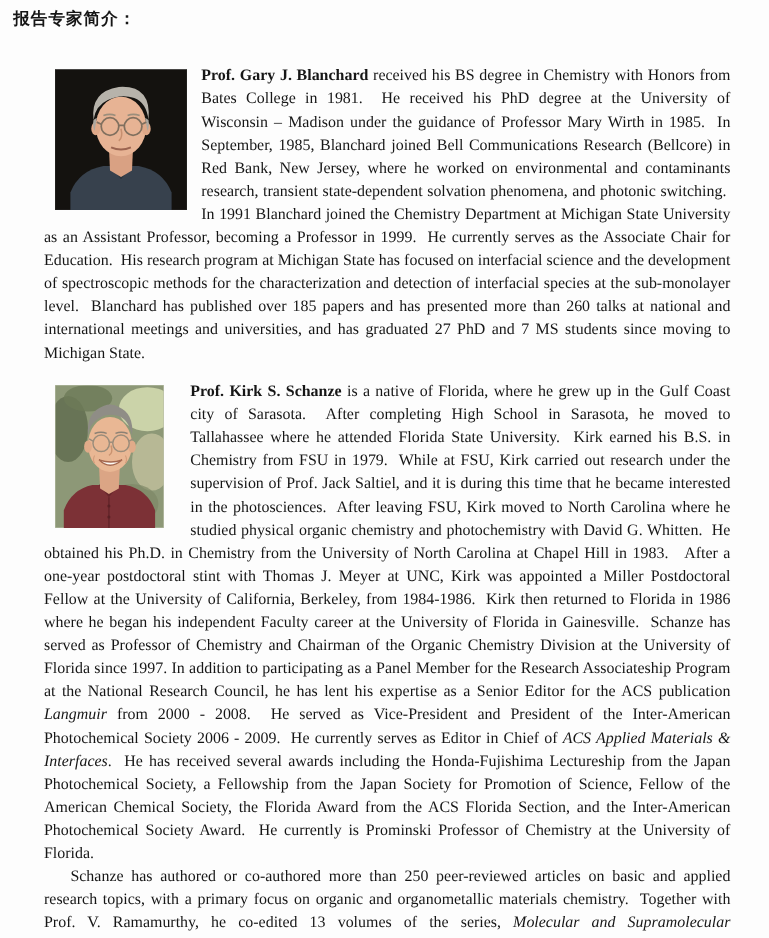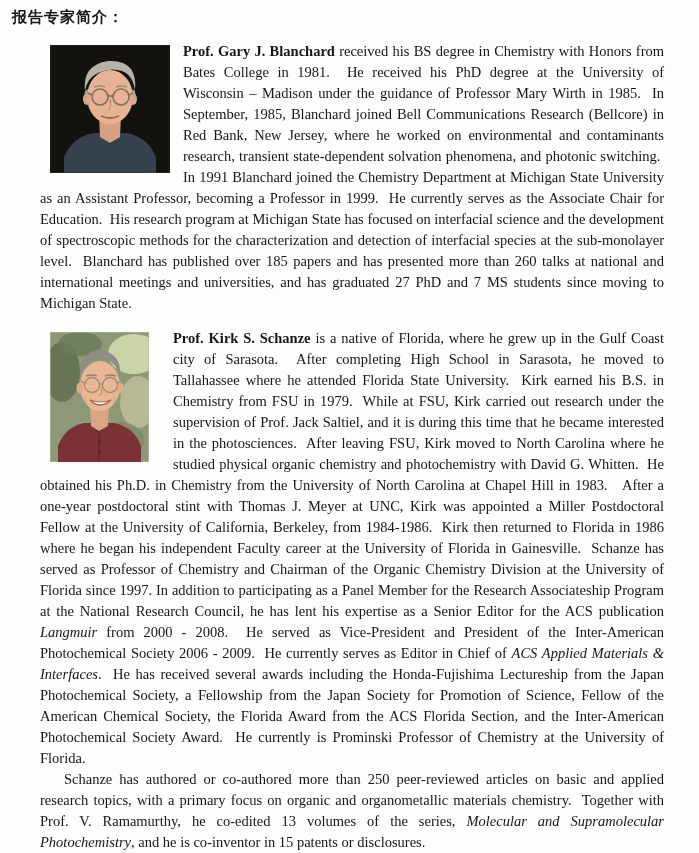--- a/index.html
+++ b/index.html
@@ -17,21 +17,21 @@
     padding: 8px 35px 0 40px;
     overflow: hidden;
   }
   .doc-title {
     font-size: 15px;
     font-weight: bold;
     letter-spacing: 1px;
     margin-left: -28px;
     font-family: "Liberation Serif", serif;
   }
-  .bio { margin-top: 14px; }
+  .bio { margin-top: 32px; }
   .bio-2 { margin-top: 14px; }
   .bio-text {
     font-size: 14.5px;
     line-height: 21px;
     text-align: justify;
     text-justify: inter-word;
   }
   .bio-text.indented { text-indent: 24px; }
   figure.photo { float: left; }
   figure.photo-1 { width: 120px; height: 128px; margin: 4px 13px 12px 10px; }

